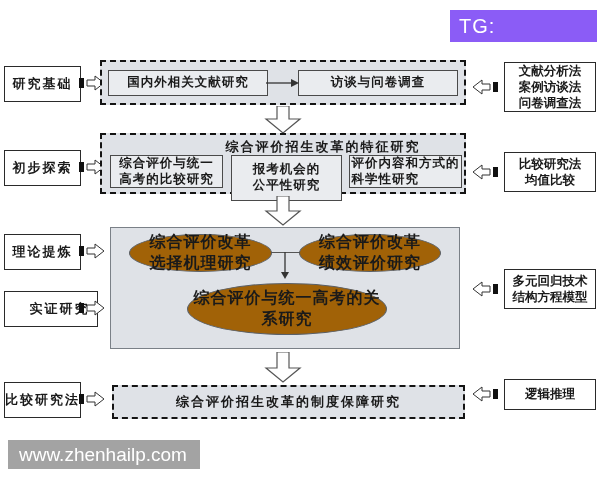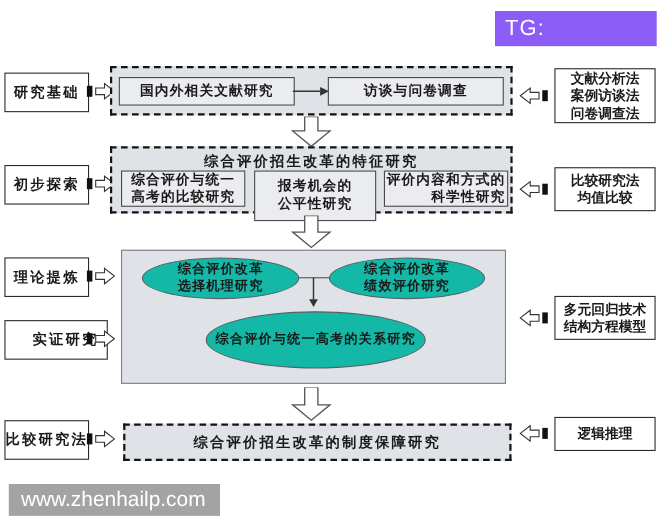--- a/index.html
+++ b/index.html
@@ -47,36 +47,36 @@
 
   
   .dashed-box {
     border:2px dashed #141414; background:#dfe2e7; box-sizing:border-box;
   }
   
   .inner-box {
     background:#eaecef; border:1px solid #4a4a4a; box-sizing:border-box;
     display:flex; align-items:center; justify-content:center;
     font-weight:bold; font-size:12.5px; line-height:1.25;
-    text-align:right; white-space:pre-line; color:#1a1a1a;
+    text-align:left; white-space:pre-line; color:#1a1a1a;
     letter-spacing:1px;
   }
   .row2-title {
     text-align:center; font-weight:bold; font-size:13px; color:#1a1a1a;
     letter-spacing:2px;
   }
 
   
   .solid-box {
     border:1.5px solid #7a8087; background:#dfe2e7; box-sizing:border-box;
   }
   .ellipse {
-    background:#14b8a6; border:1px solid #5a6068; border-radius:50%;
+    background:#a16207; border:1px solid #5a6068; border-radius:50%;
     display:flex; align-items:center; justify-content:center;
-    font-weight:bold; font-size:12px; line-height:1.3;
+    font-weight:bold; font-size:16px; line-height:1.3;
     text-align:center; white-space:pre-line; color:#1a1a1a;
     box-sizing:border-box; letter-spacing:1px;
   }
   .hline { background:#555; height:1px; }
 </style>
 </head>
 <body>
 
 <div class="canvas">
 
@@ -142,21 +142,21 @@
   <svg class="abs" style="left:266px;top:77px;" width="34" height="12">
       <line x1="0" y1="6" x2="25" y2="6" stroke="#333" stroke-width="1.3"></line>
       <polygon points="25,2 33,6 25,10" fill="#333"></polygon>
     </svg>
 
   <svg class="abs" style="left:264px;top:106px;" width="38" height="28">
       <polygon points="13,0 25,0 25,13 36,13 19,27 2,13 13,13" fill="#fefefe" stroke="#555" stroke-width="1.2"></polygon>
     </svg>
 
   <div class="abs dashed-box" style="left:100px;top:133px;width:366px;height:61px;"></div>
-  <div class="abs row2-title" style="left:100px;top:138px;width:366px;">综合评价招生改革的特征研究</div>
+  <div class="abs row2-title" style="left:100px;top:138px;width:366px;padding-left:40px;">综合评价招生改革的特征研究</div>
   <div class="abs inner-box" style="left:110px;top:155px;width:113px;height:33px;">综合评价与统一
 高考的比较研究</div>
   <div class="abs inner-box" style="left:231px;top:155px;width:111px;height:46px;">报考机会的
 公平性研究</div>
   <div class="abs inner-box" style="left:349px;top:155px;width:113px;height:33px;">评价内容和方式的
 科学性研究</div>
 
   <svg class="abs" style="left:264px;top:196px;" width="38" height="30">
       <polygon points="13,0 25,0 25,15 36,15 19,29 2,15 13,15" fill="#fefefe" stroke="#555" stroke-width="1.2"></polygon>
     </svg>

